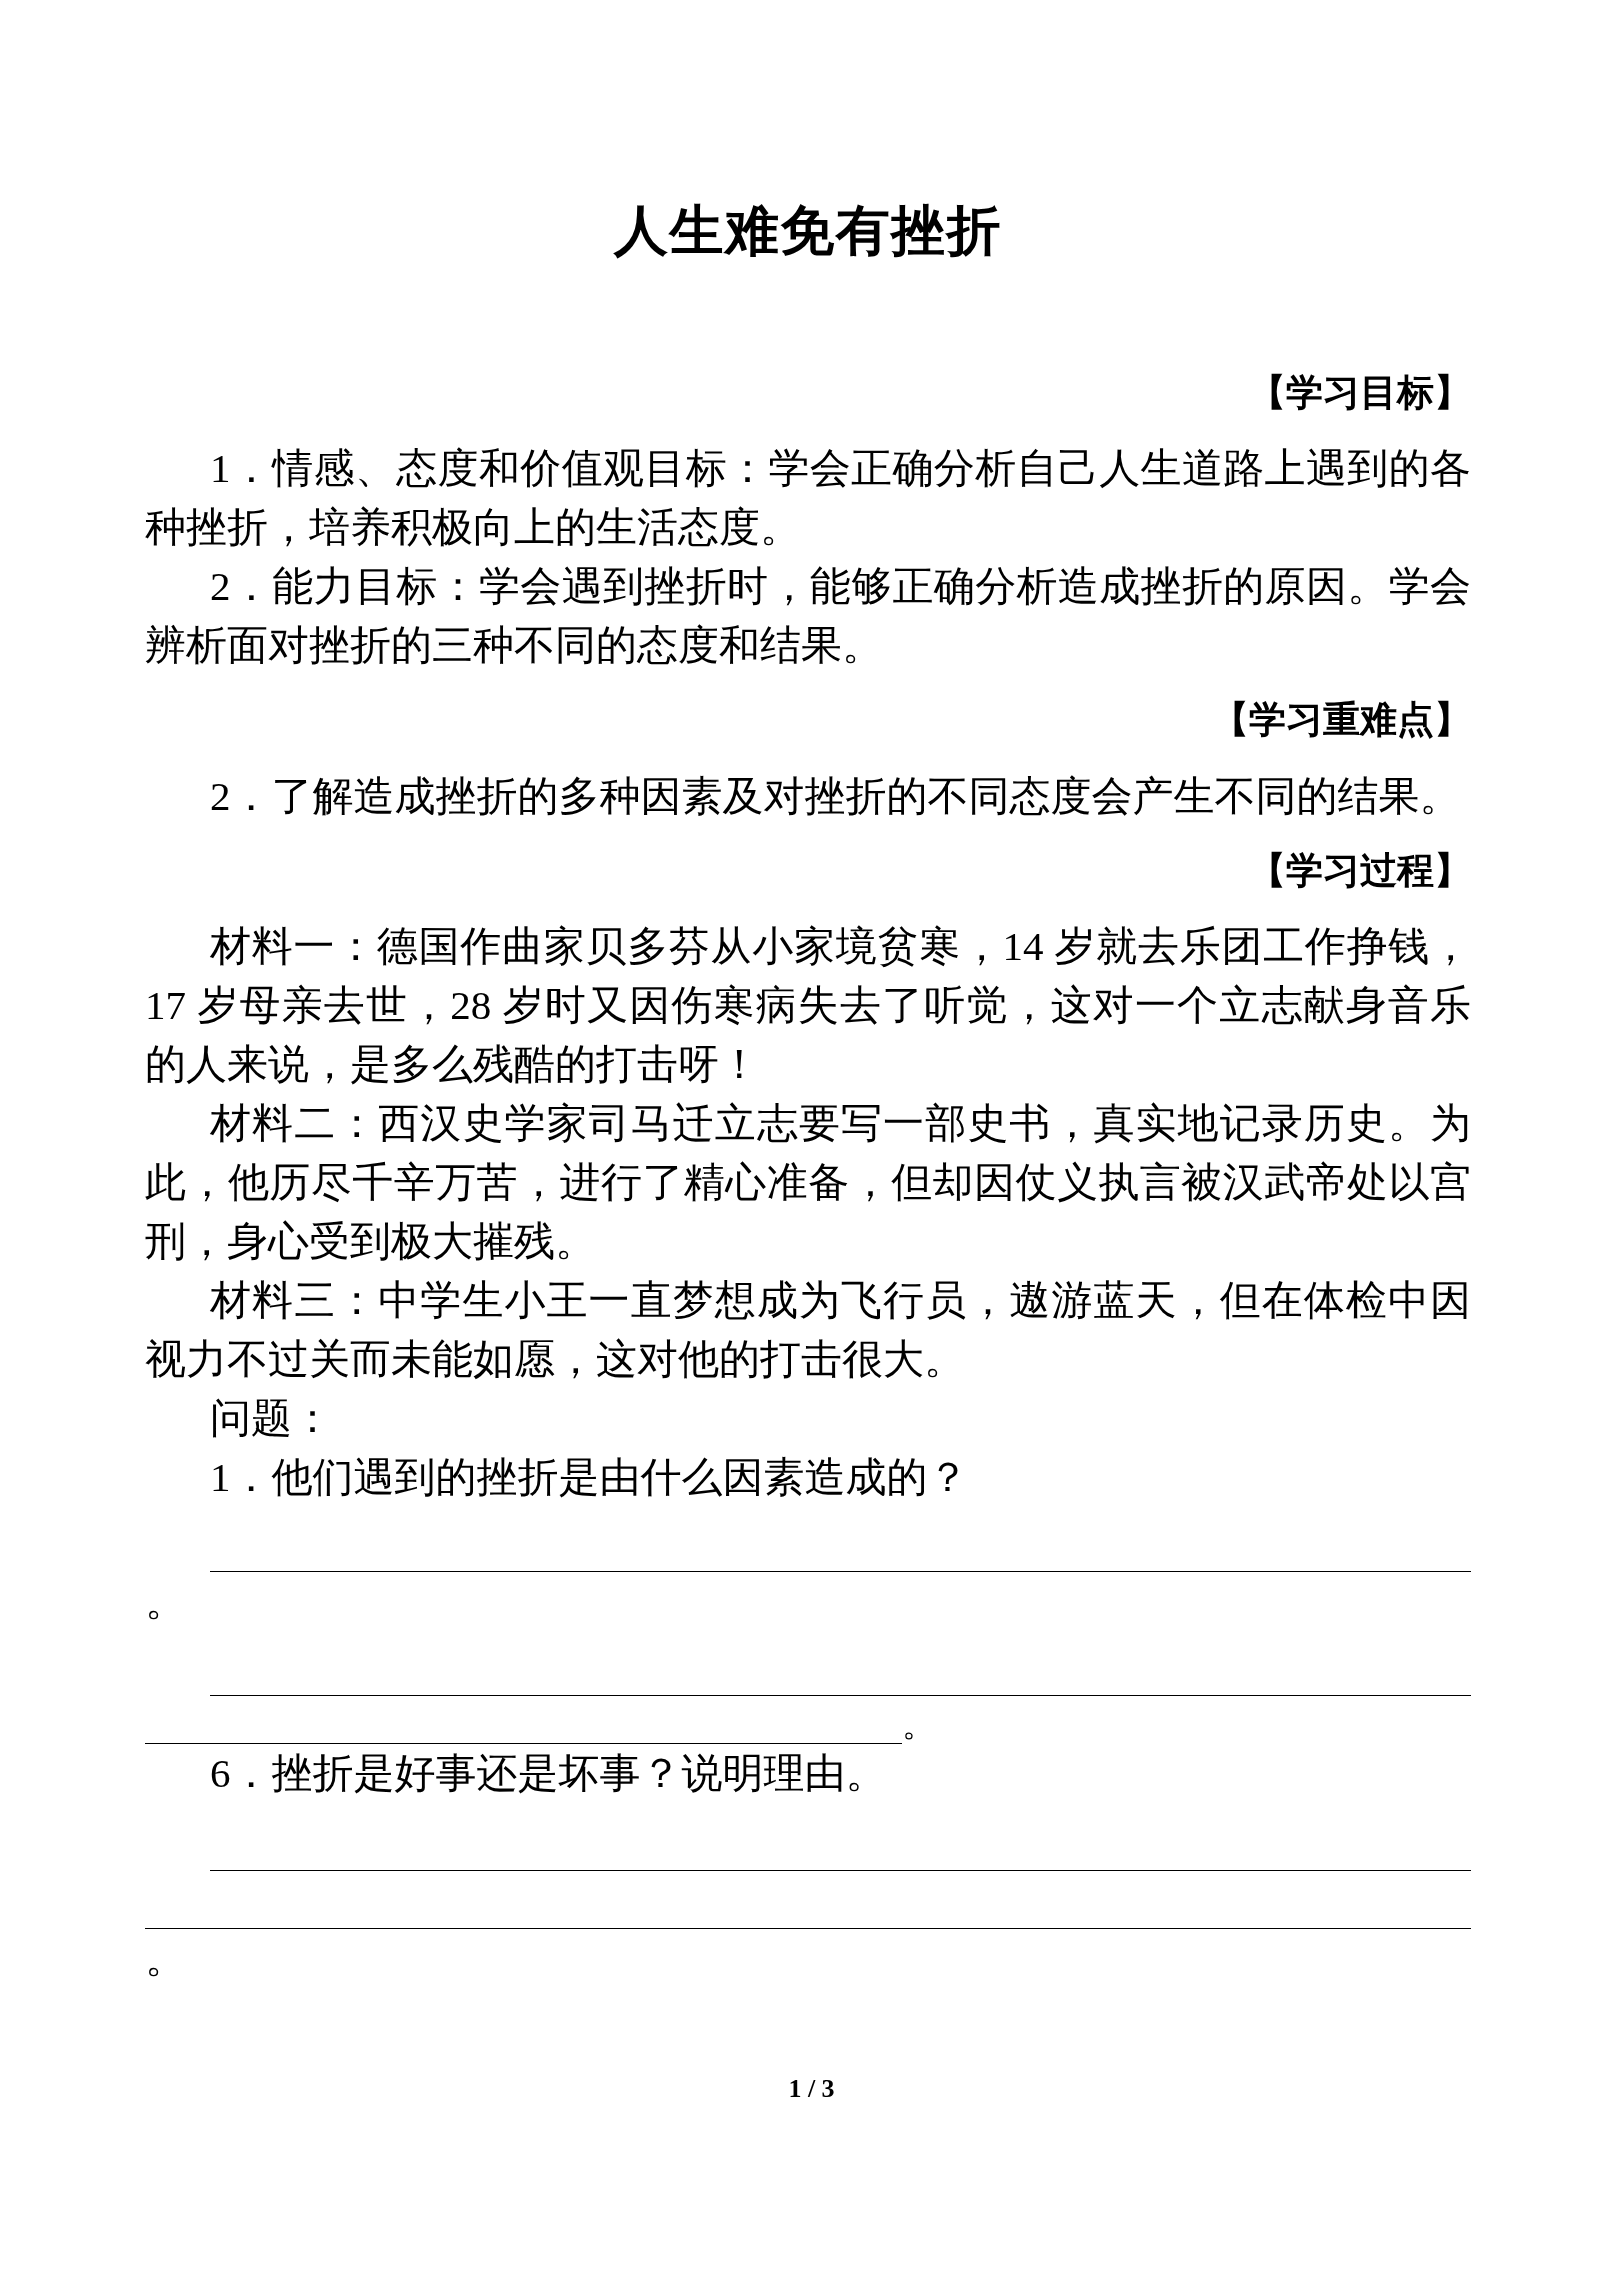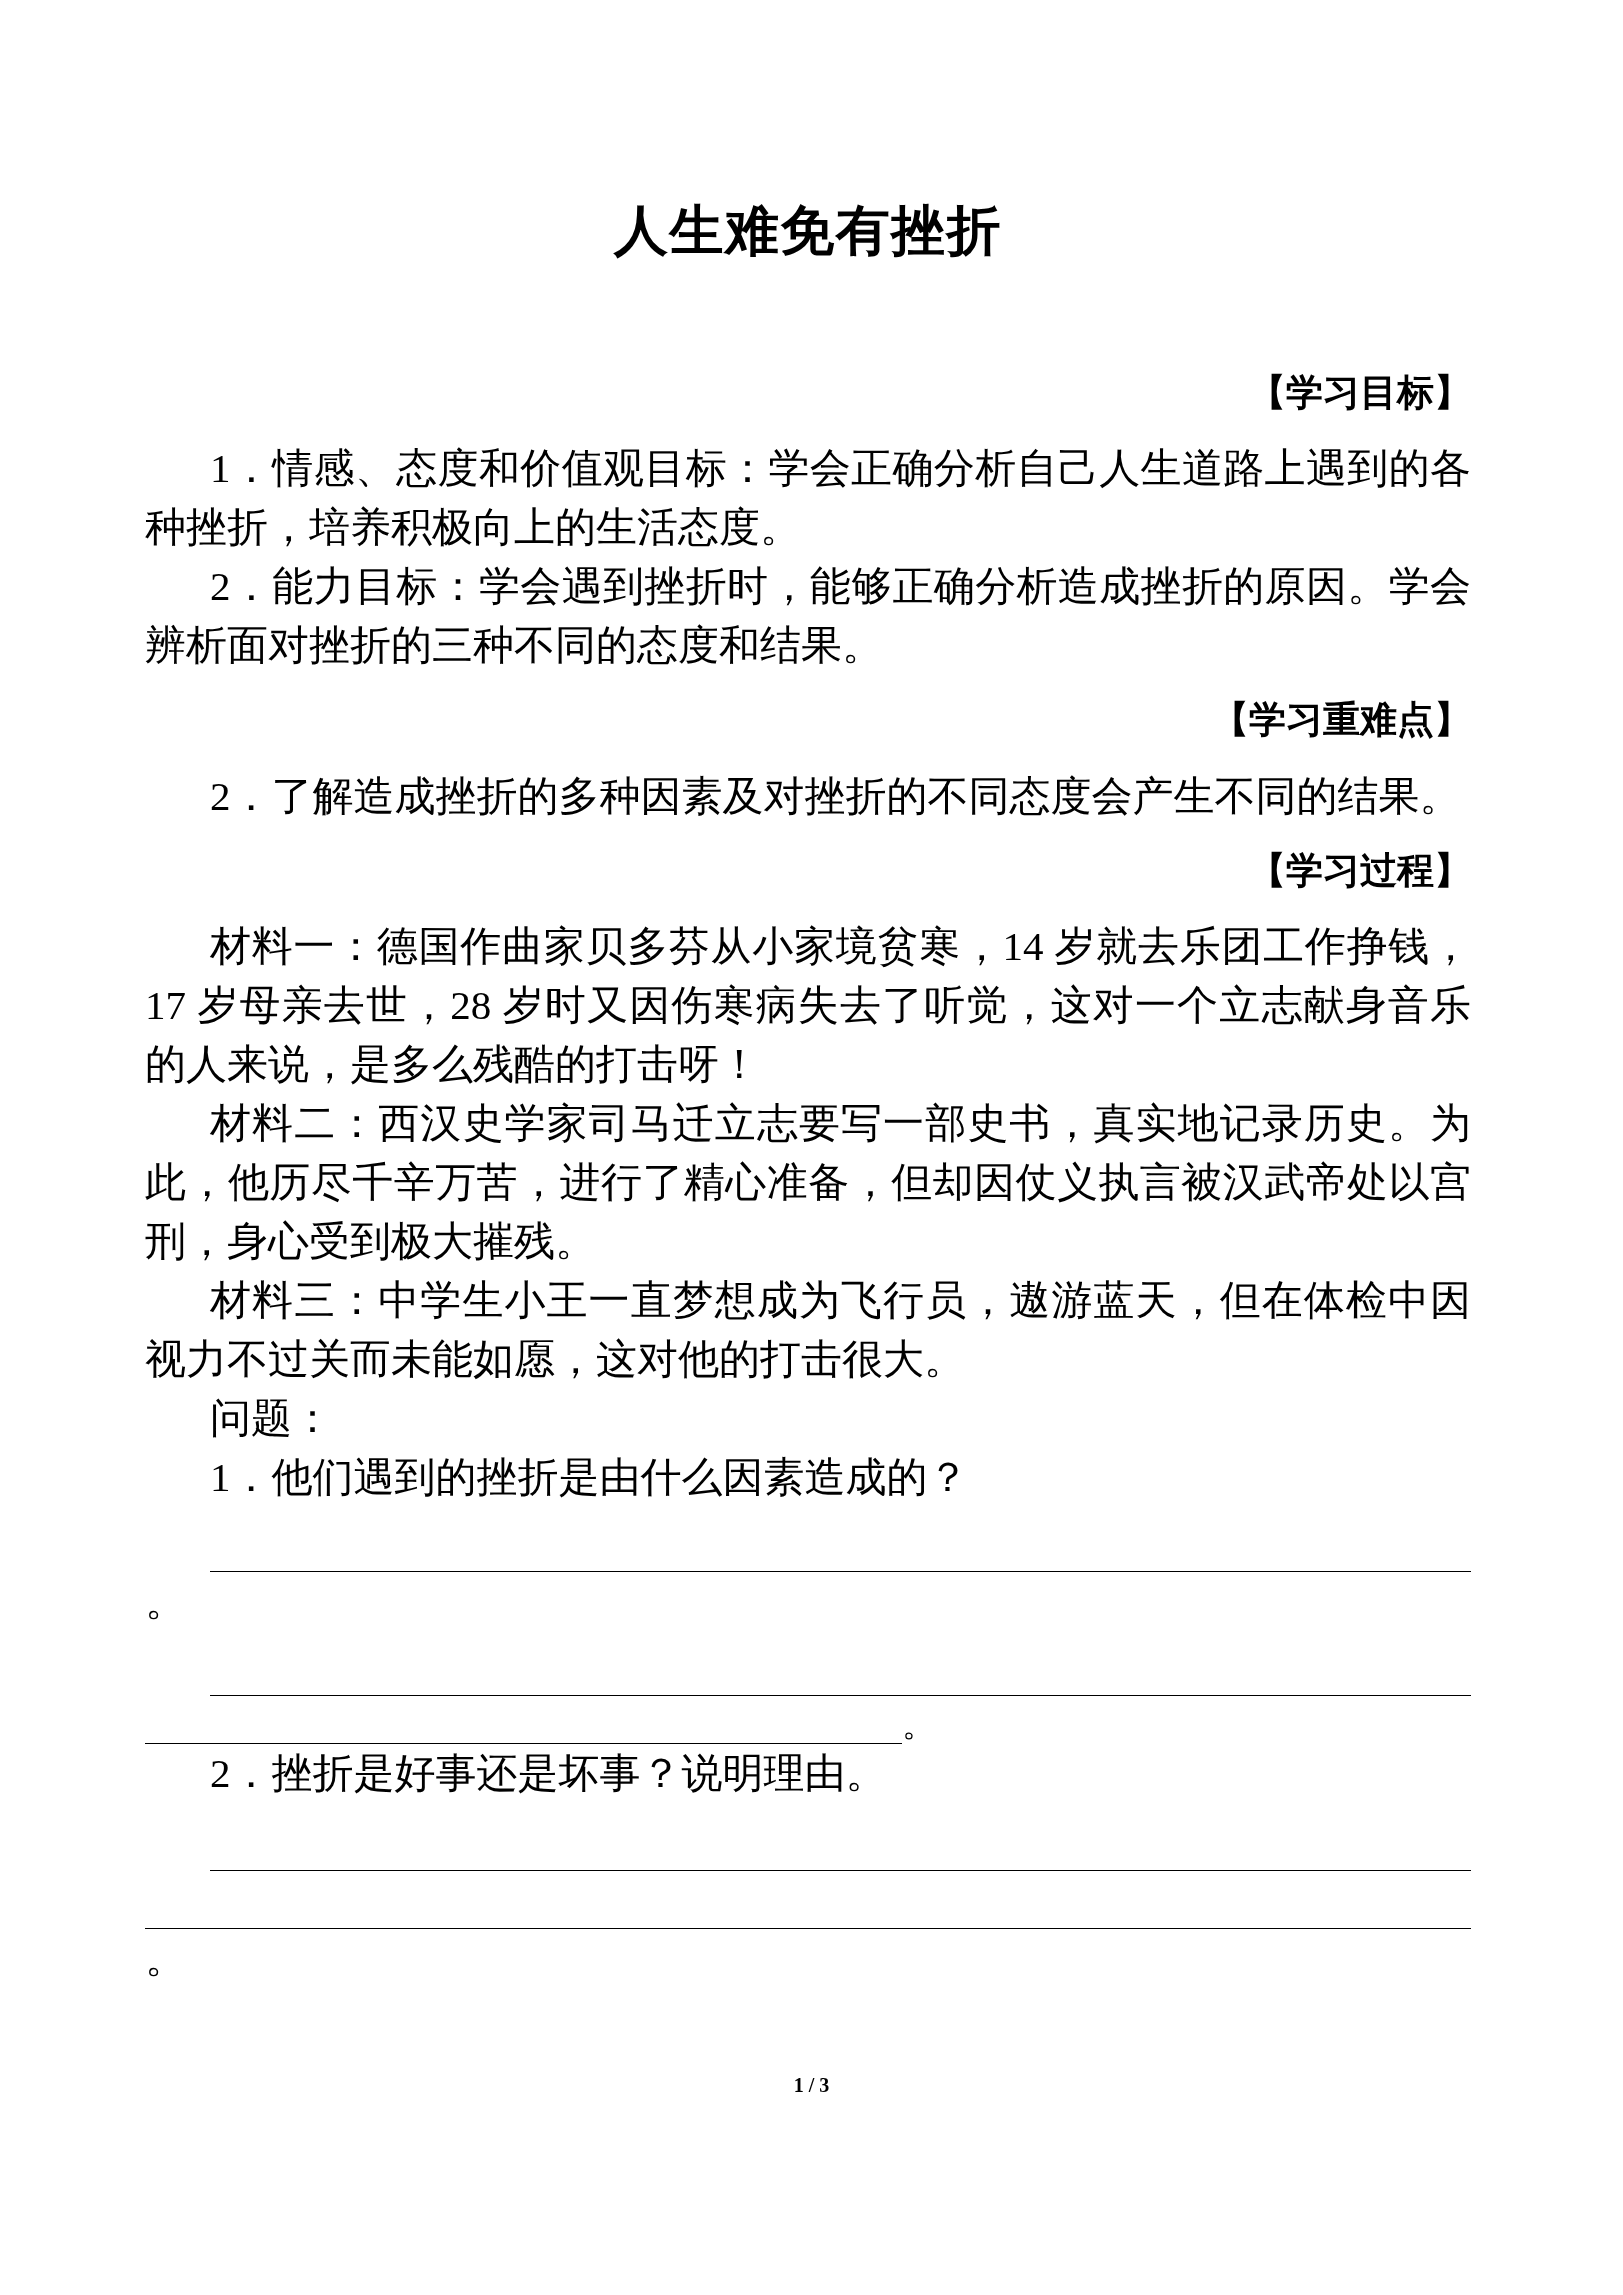--- a/index.html
+++ b/index.html
@@ -60,21 +60,21 @@
   .row-period {
     font-size: 33px;
     line-height: 37px;
   }
   .footer {
     position: absolute;
     top: 2074px;
     left: 0;
     width: 100%;
     text-align: center;
-    font-size: 20px;
+    font-size: 26px;
     font-weight: bold;
   }
 </style>
 </head>
 <body>
 
 <div class="page">
 
   <h1 class="doc-title">人生难免有挫折</h1>
 
@@ -95,21 +95,21 @@
   <p class="body indent">1．他们遇到的挫折是由什么因素造成的？</p>
   <div class="blank indent-blank h96"></div>
   <p class="body">。</p>
 
   <div class="blank indent-blank h96"></div>
   <div class="blank-row">
     <div class="blank-partial"></div>
     <span class="row-period">。</span>
   </div>
 
-  <p class="body indent">2．挫折是好事还是坏事？说明理由。</p>
+  <p class="body indent">6．挫折是好事还是坏事？说明理由。</p>
   <div class="blank indent-blank h100"></div>
   <div class="blank h85"></div>
   <p class="body">。</p>
 
 </div>
 
 <div class="footer">
   <span>1 / 3</span>
 </div>
 

